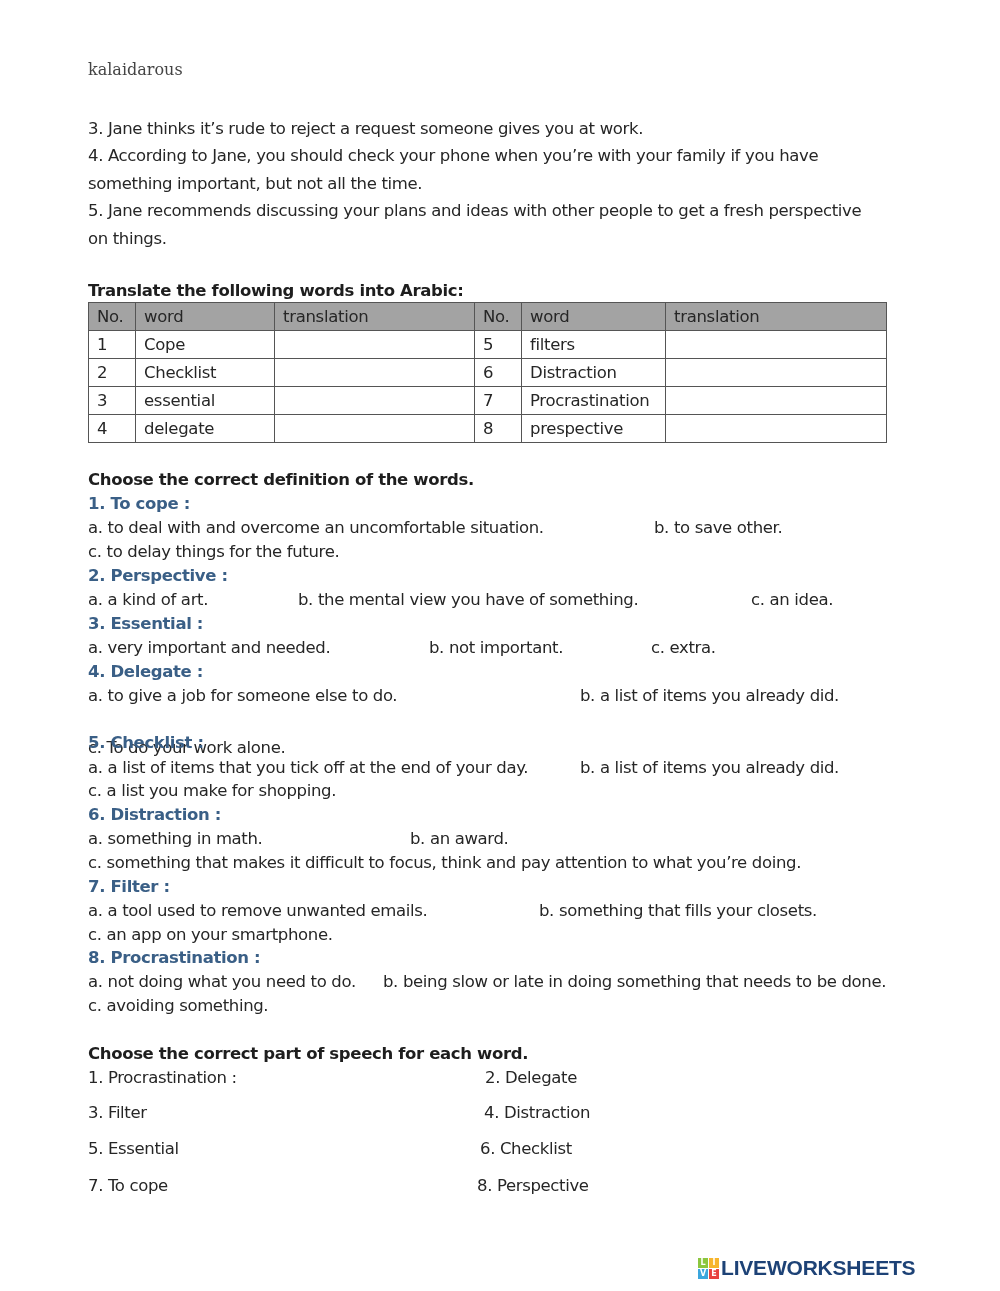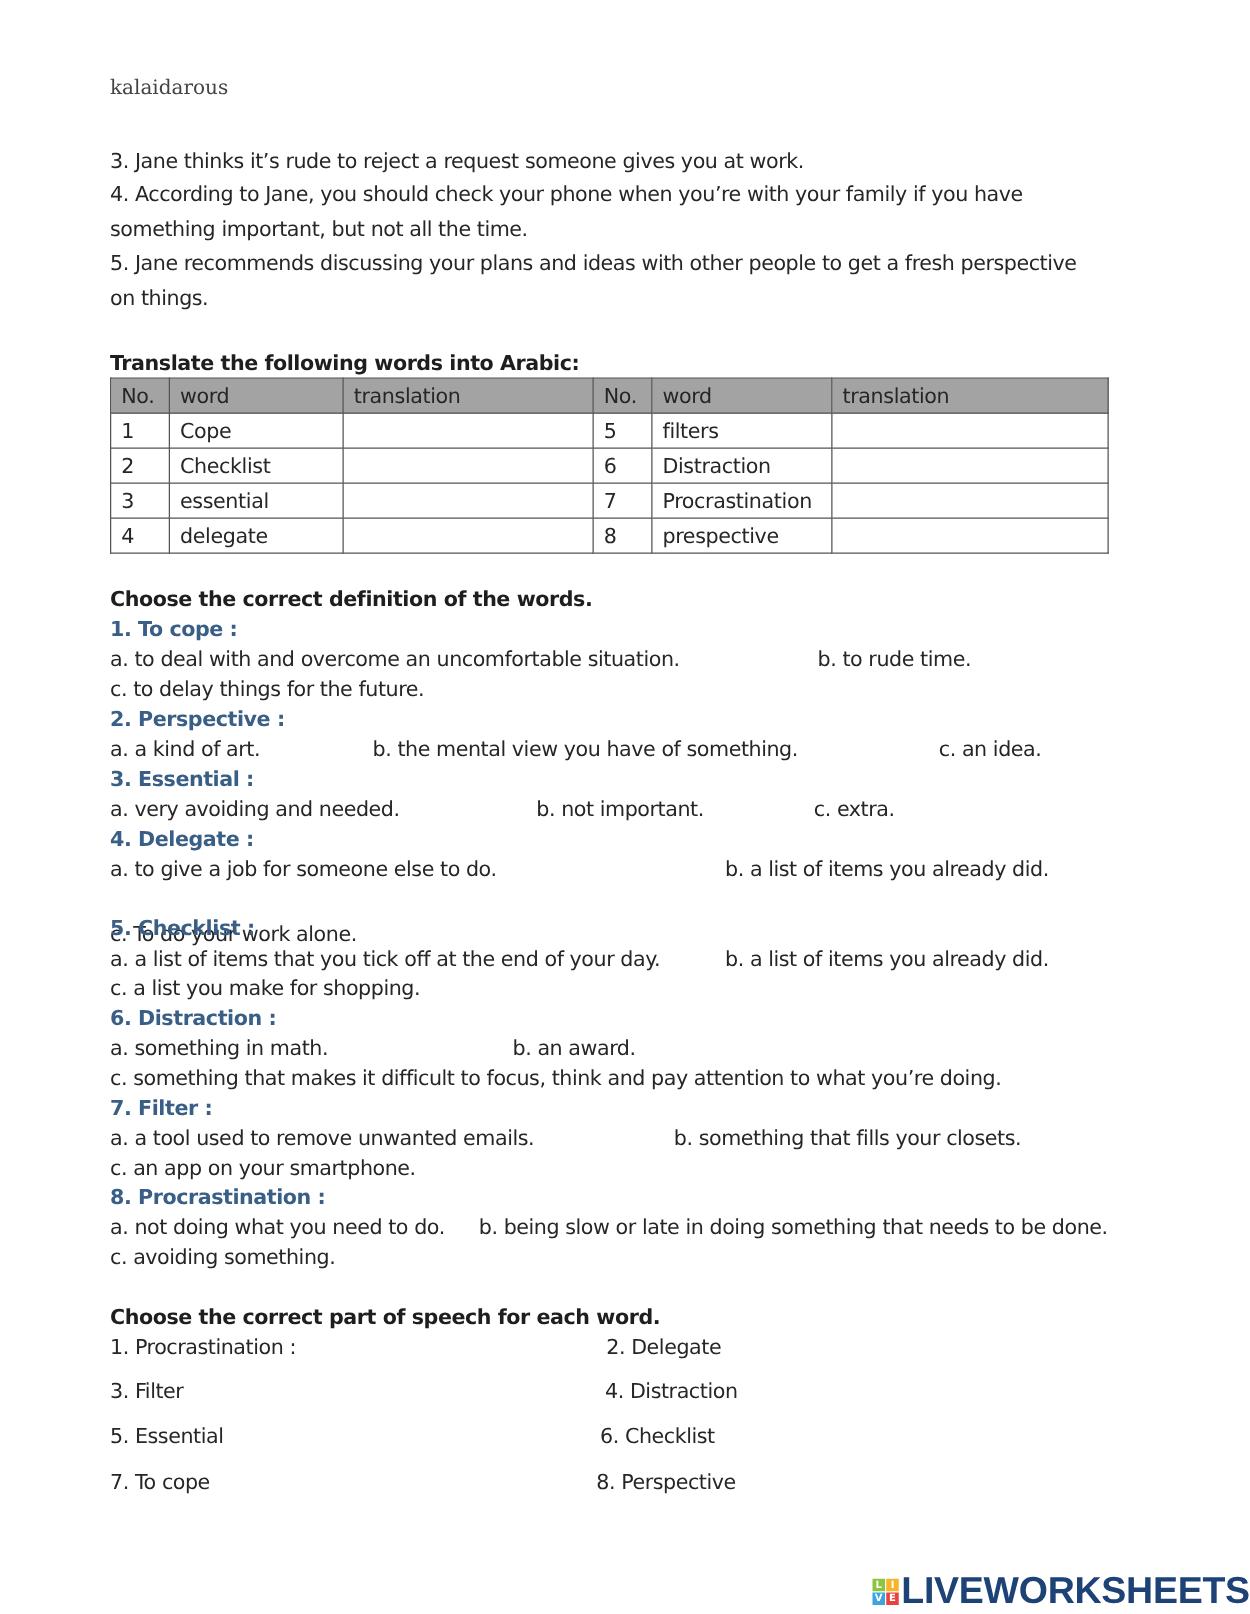--- a/index.html
+++ b/index.html
@@ -27,21 +27,21 @@
   .c-no { width: 38px; }
   .c-word { width: 130px; }
   .c-tr { width: 191px; }
   .c-no2 { width: 38px; }
   .c-word2 { width: 135px; }
   .c-tr2 { width: 212px; }
 
   .logo { left: 698px; top: 1256px; display: flex; align-items: center; }
   .logo-grid { display: grid; grid-template-columns: 10px 10px; grid-template-rows: 10px 10px; gap: 1px; margin-right: 2px; }
   .logo-grid span { font-size: 8px; font-weight: bold; color: #fff; display: flex; align-items: center; justify-content: center; line-height: 1; }
-  .logo-text { font-family: "Liberation Sans", sans-serif; font-weight: bold; font-size: 30px; color: #1d4276; letter-spacing: -0.2px; }
+  .logo-text { font-family: "Liberation Sans", sans-serif; font-weight: bold; font-size: 21px; color: #1d4276; letter-spacing: -0.2px; }
 </style>
 </head>
 <body>
 
 <div class="abs author">kalaidarous</div>
 
 <div class="abs txt" style="left:88px; top:118px;">3. Jane thinks it’s rude to reject a request someone gives you at work.</div>
 <div class="abs txt" style="left:88px; top:145px;">4. According to Jane, you should check your phone when you’re with your family if you have</div>
 <div class="abs txt" style="left:88px; top:173px;">something important, but not all the time.</div>
 <div class="abs txt" style="left:88px; top:200px;">5. Jane recommends discussing your plans and ideas with other people to get a fresh perspective</div>
@@ -90,30 +90,30 @@
     <td>prespective</td>
     <td></td>
   </tr>
 </tbody>
   </table>
 
 <div class="abs txt bold" style="left:88px; top:469px;">Choose the correct definition of the words.</div>
 
 <div class="abs txt term" style="left:88px; top:493px;">1. To cope :</div>
 <div class="abs txt" style="left:88px; top:517px;">a. to deal with and overcome an uncomfortable situation.</div>
-<div class="abs txt" style="left:654px; top:517px;">b. to rude time.</div>
+<div class="abs txt" style="left:654px; top:517px;">b. to save other.</div>
 <div class="abs txt" style="left:88px; top:541px;">c. to delay things for the future.</div>
 
 <div class="abs txt term" style="left:88px; top:565px;">2. Perspective :</div>
 <div class="abs txt" style="left:88px; top:589px;">a. a kind of art.</div>
 <div class="abs txt" style="left:298px; top:589px;">b. the mental view you have of something.</div>
 <div class="abs txt" style="left:751px; top:589px;">c. an idea.</div>
 
 <div class="abs txt term" style="left:88px; top:613px;">3. Essential :</div>
-<div class="abs txt" style="left:88px; top:637px;">a. very avoiding and needed.</div>
+<div class="abs txt" style="left:88px; top:637px;">a. very important and needed.</div>
 <div class="abs txt" style="left:429px; top:637px;">b. not important.</div>
 <div class="abs txt" style="left:651px; top:637px;">c. extra.</div>
 
 <div class="abs txt term" style="left:88px; top:661px;">4. Delegate :</div>
 <div class="abs txt" style="left:88px; top:685px;">a. to give a job for someone else to do.</div>
 <div class="abs txt" style="left:580px; top:685px;">b. a list of items you already did.</div>
 <div class="abs txt" style="left:88px; top:737px;">c. To do your work alone.</div>
 
 <div class="abs txt term" style="left:88px; top:732px;">5. Checklist :</div>
 <div class="abs txt" style="left:88px; top:757px;">a. a list of items that you tick off at the end of your day.</div>

